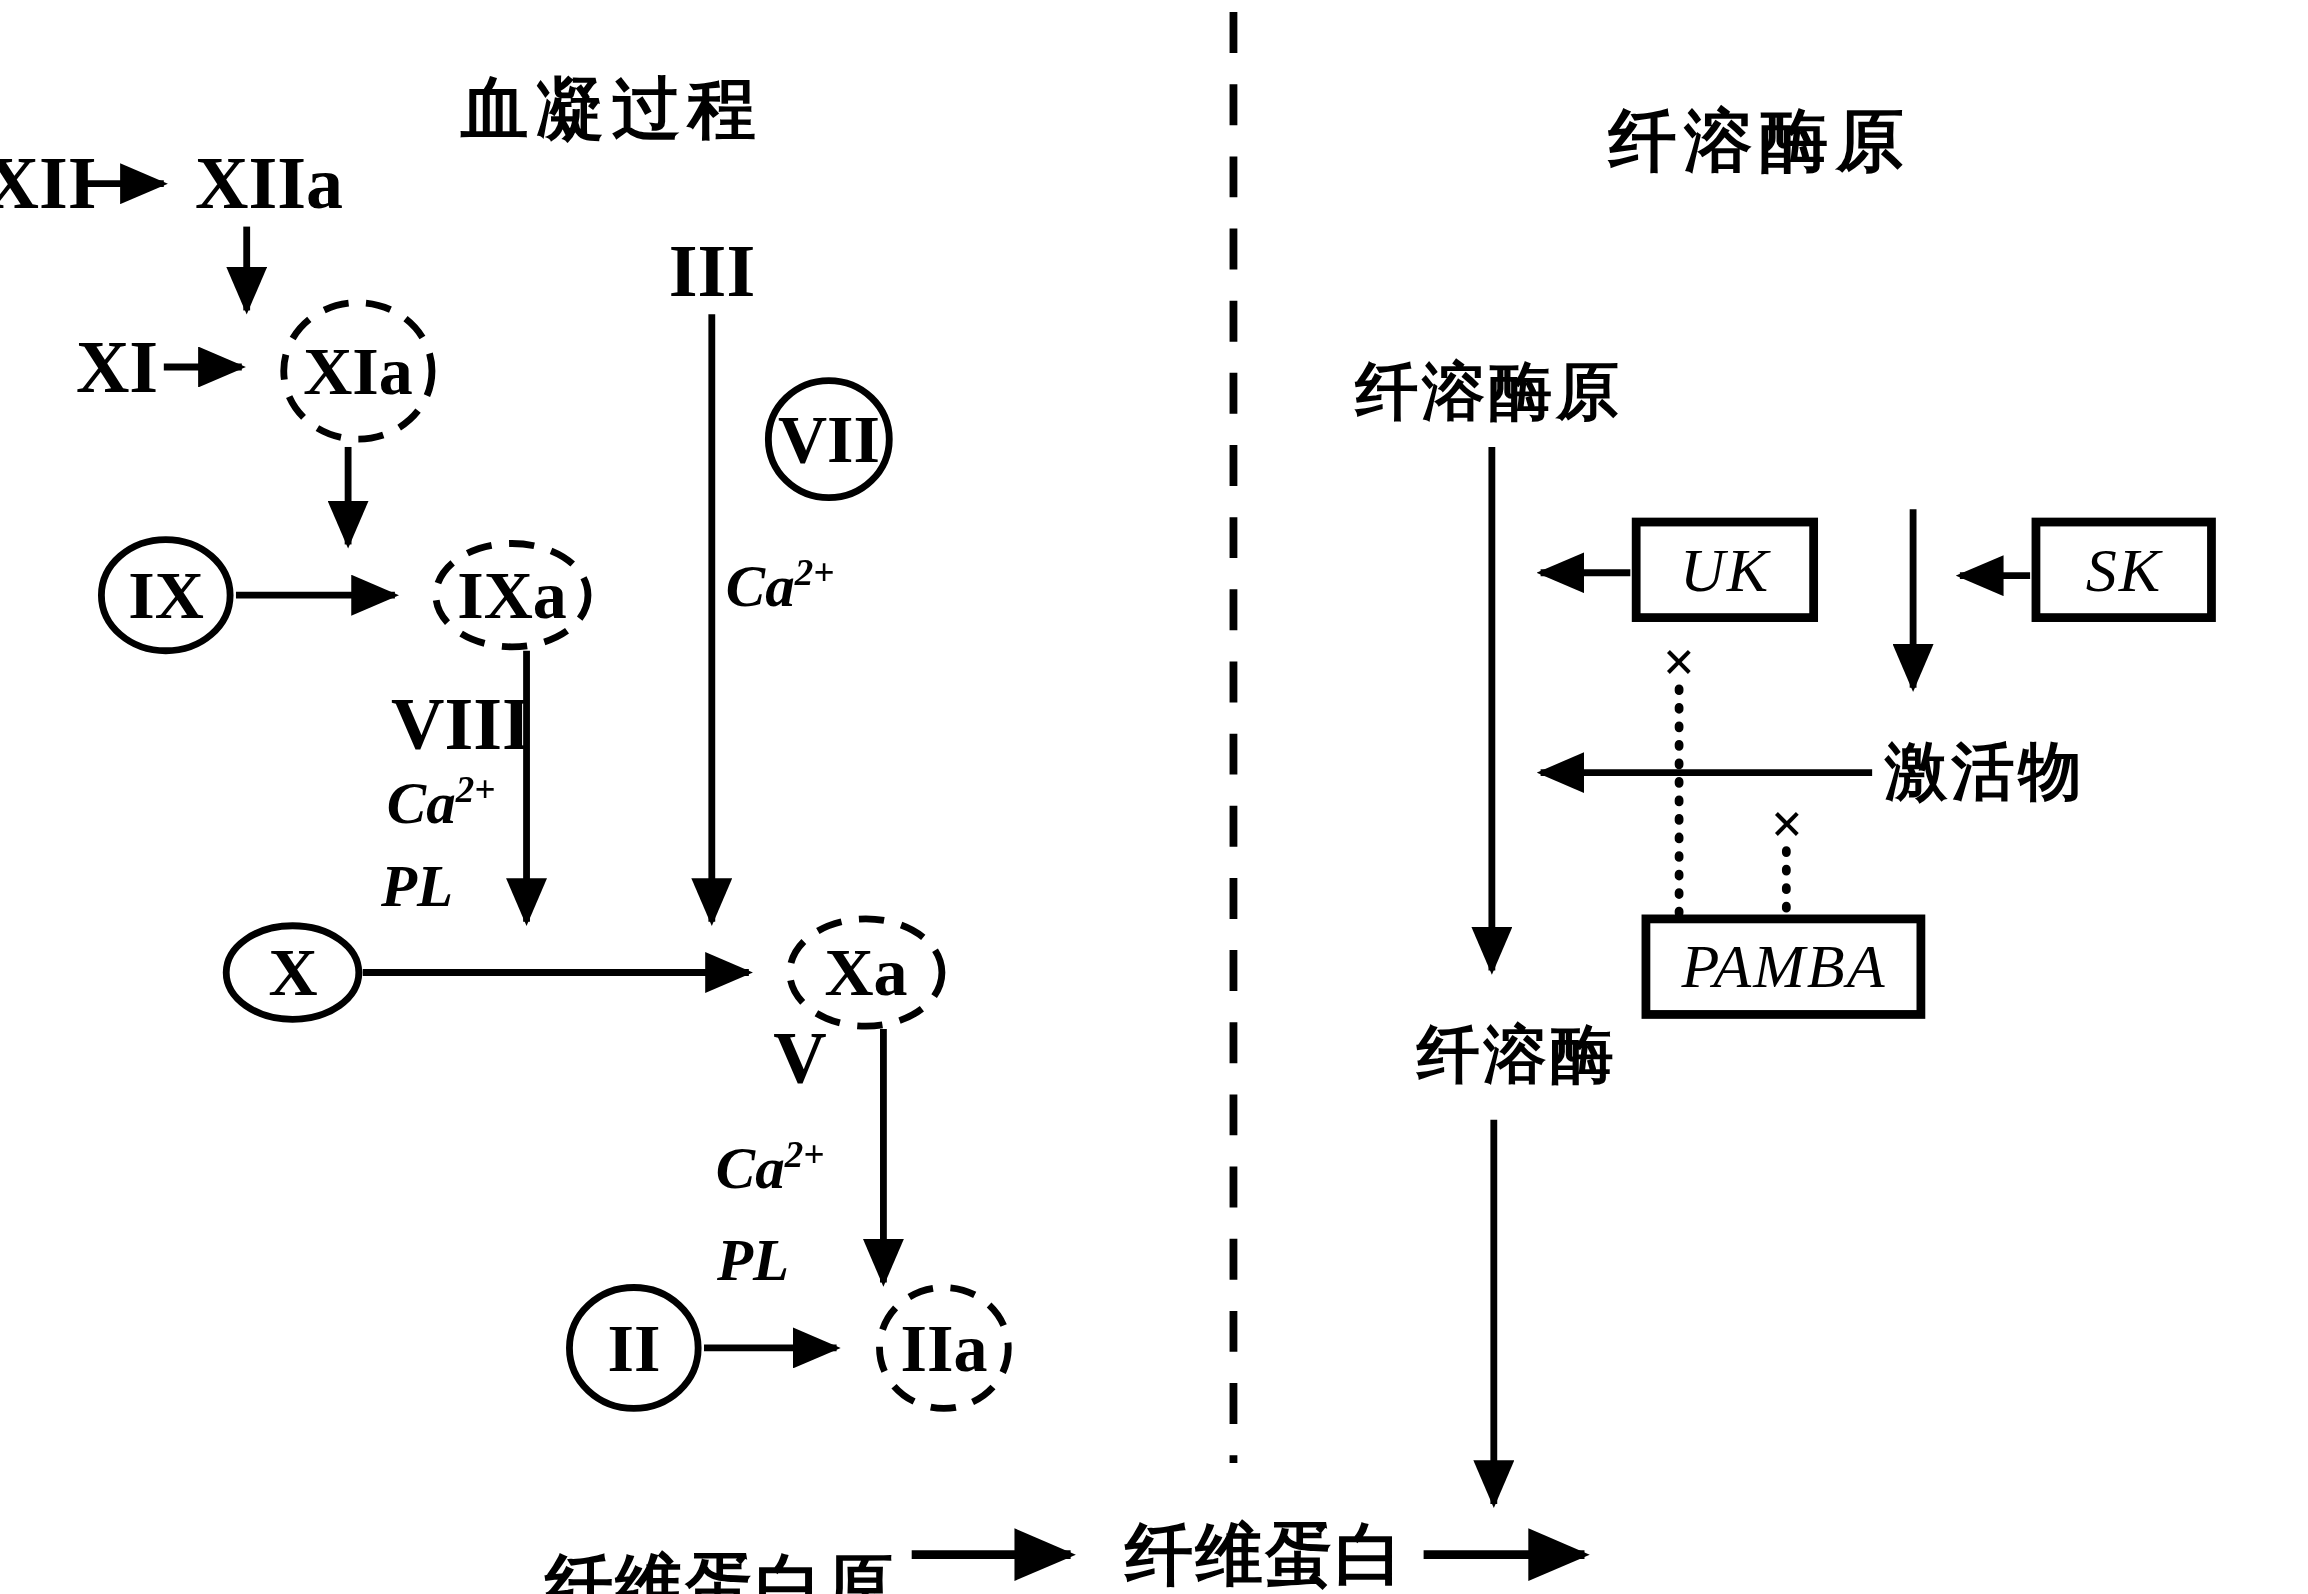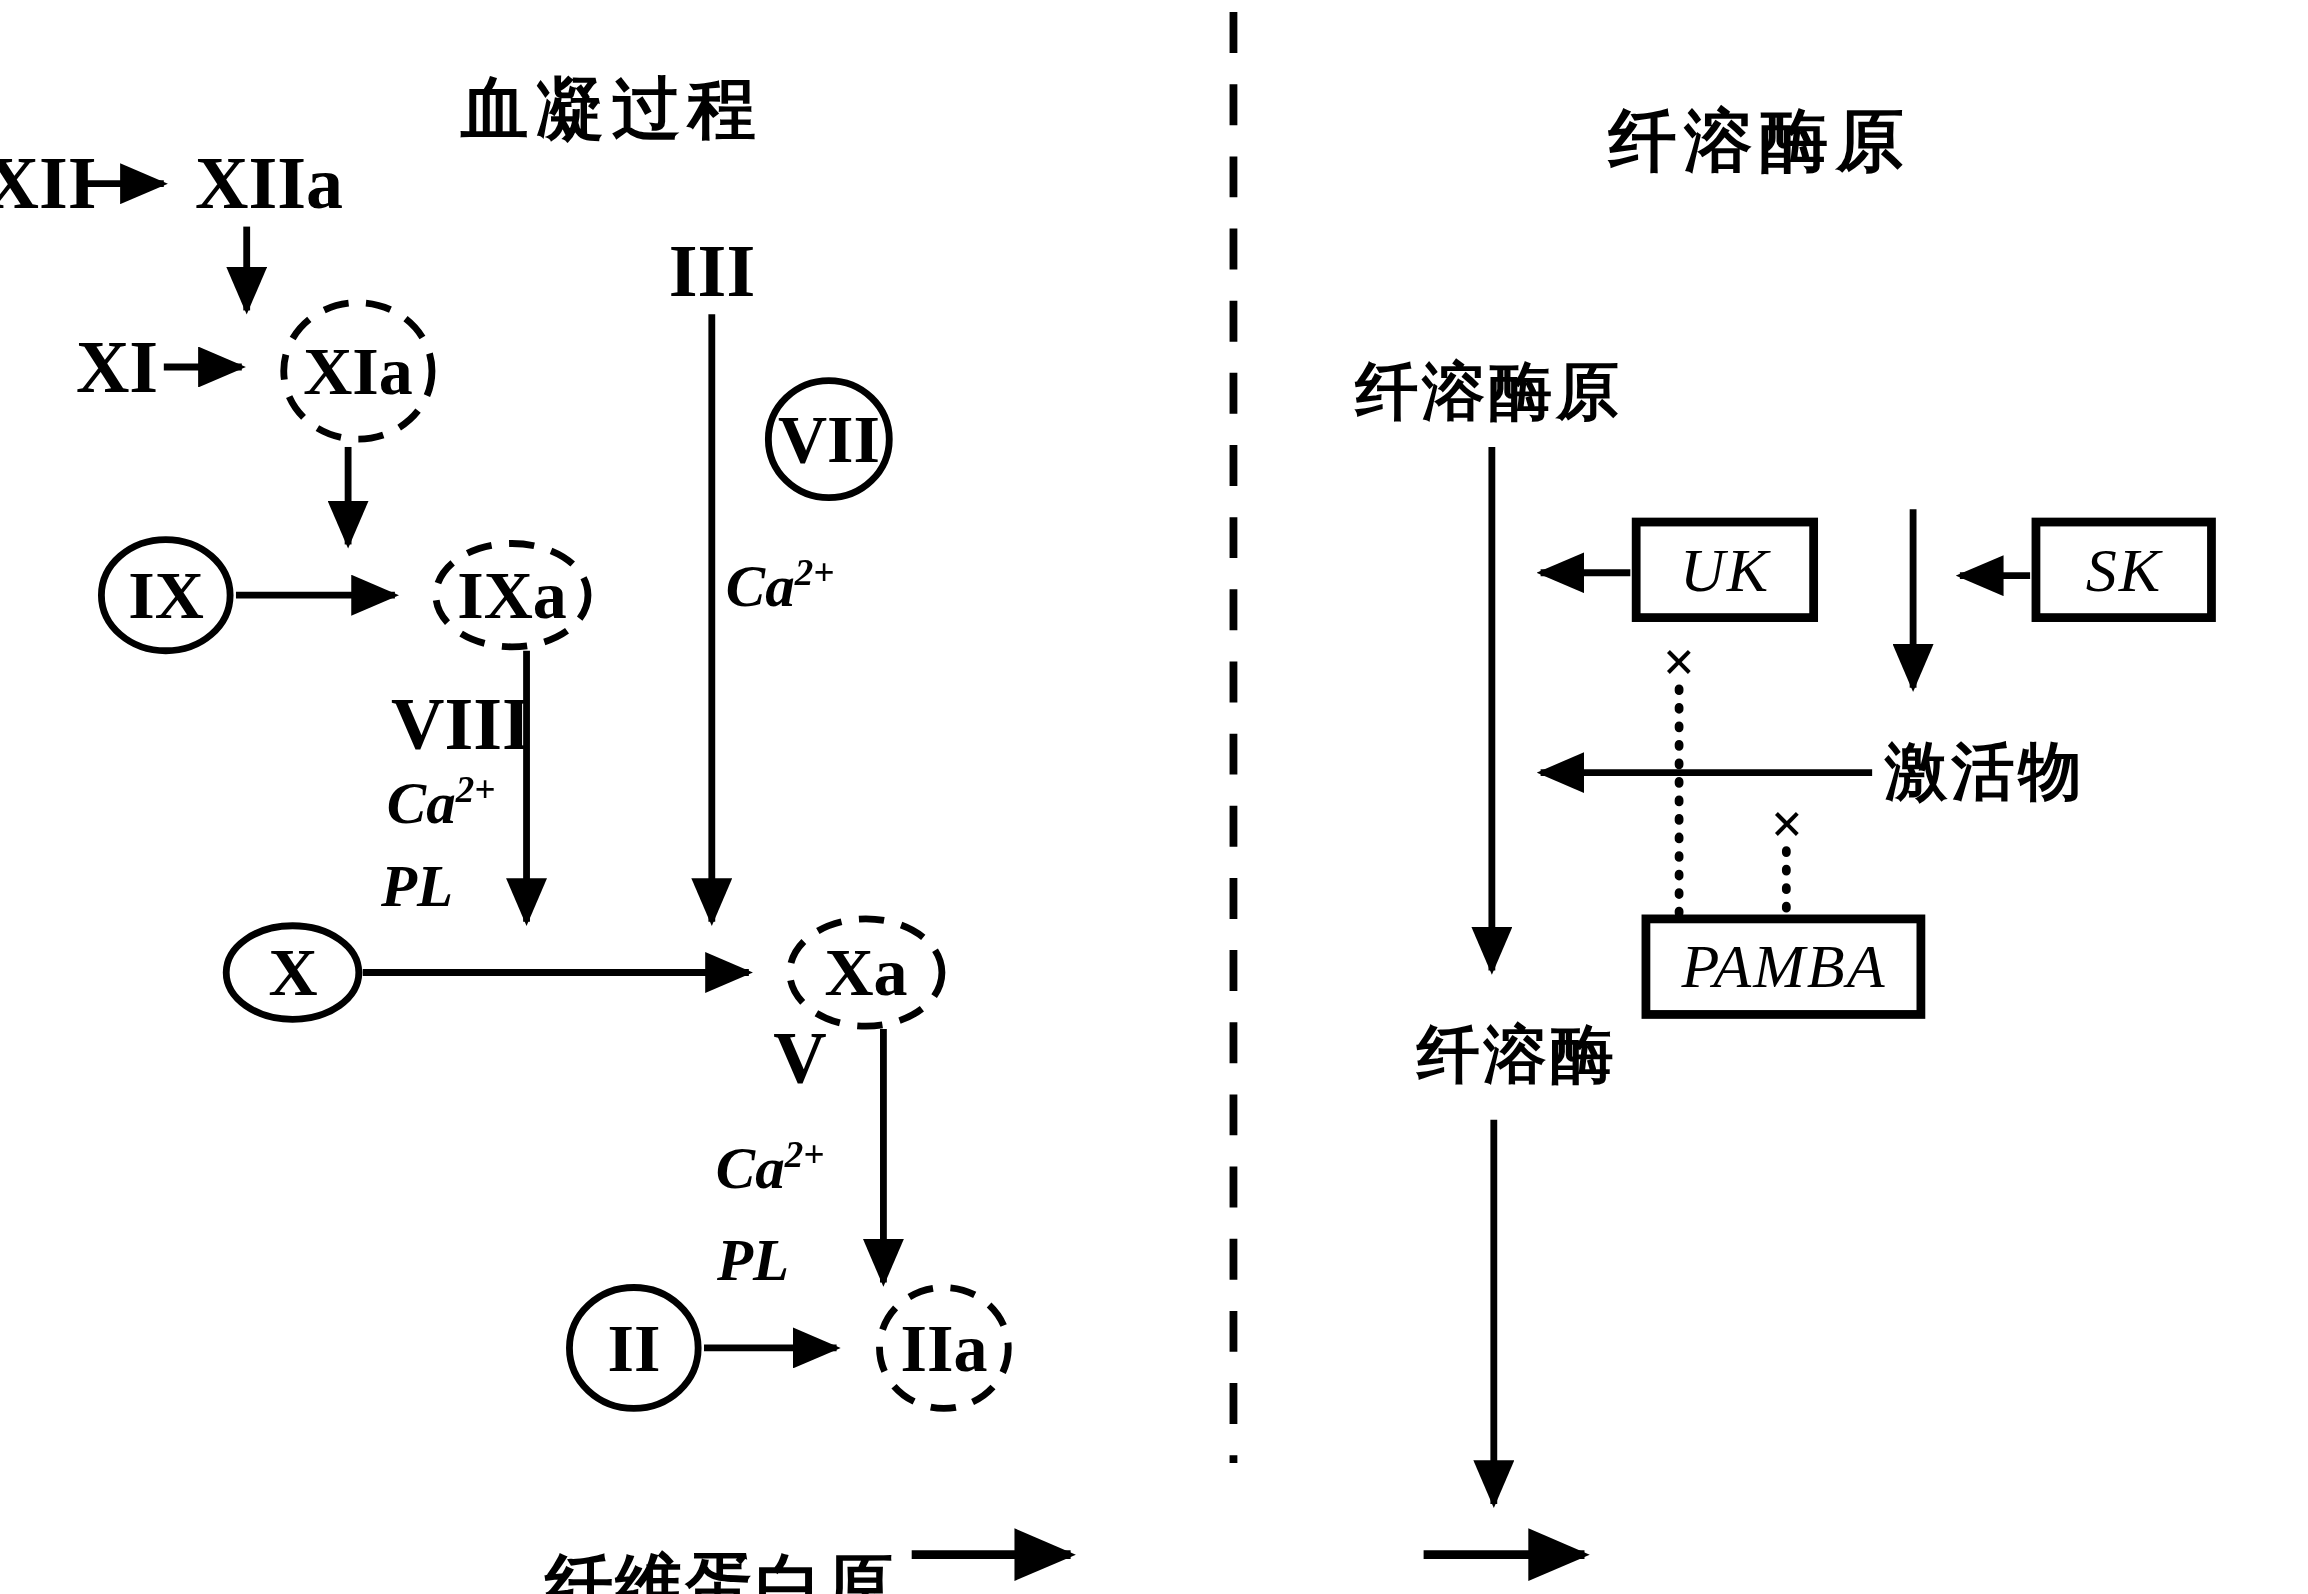--- a/index.html
+++ b/index.html
@@ -103,15 +103,16 @@
   <div class="lbl cjk" style="left:1489px;top:392px">纤溶酶原</div>
   <div class="lbl boxlbl" style="left:1725px;top:570px">UK</div>
   <div class="lbl boxlbl" style="left:2124px;top:570px">SK</div>
   <div class="lbl cjk" style="left:1985px;top:772px">激活物</div>
   <div class="lbl boxlbl" style="left:1784px;top:966px">PAMBA</div>
   <div class="lbl cjk" style="left:1517px;top:1055px">纤溶酶</div>
   <div class="lbl cross" style="left:1679px;top:661px">×</div>
   <div class="lbl cross" style="left:1787px;top:823px">×</div>
 
   <div class="lbl cjk bottomrow" style="left:720px;top:1586px">纤维蛋白原</div>
+  <div class="lbl cjk bottomrow" style="left:1265px;top:1555px">纤维蛋白</div>
 
 </div>
 
 
 </body></html>

